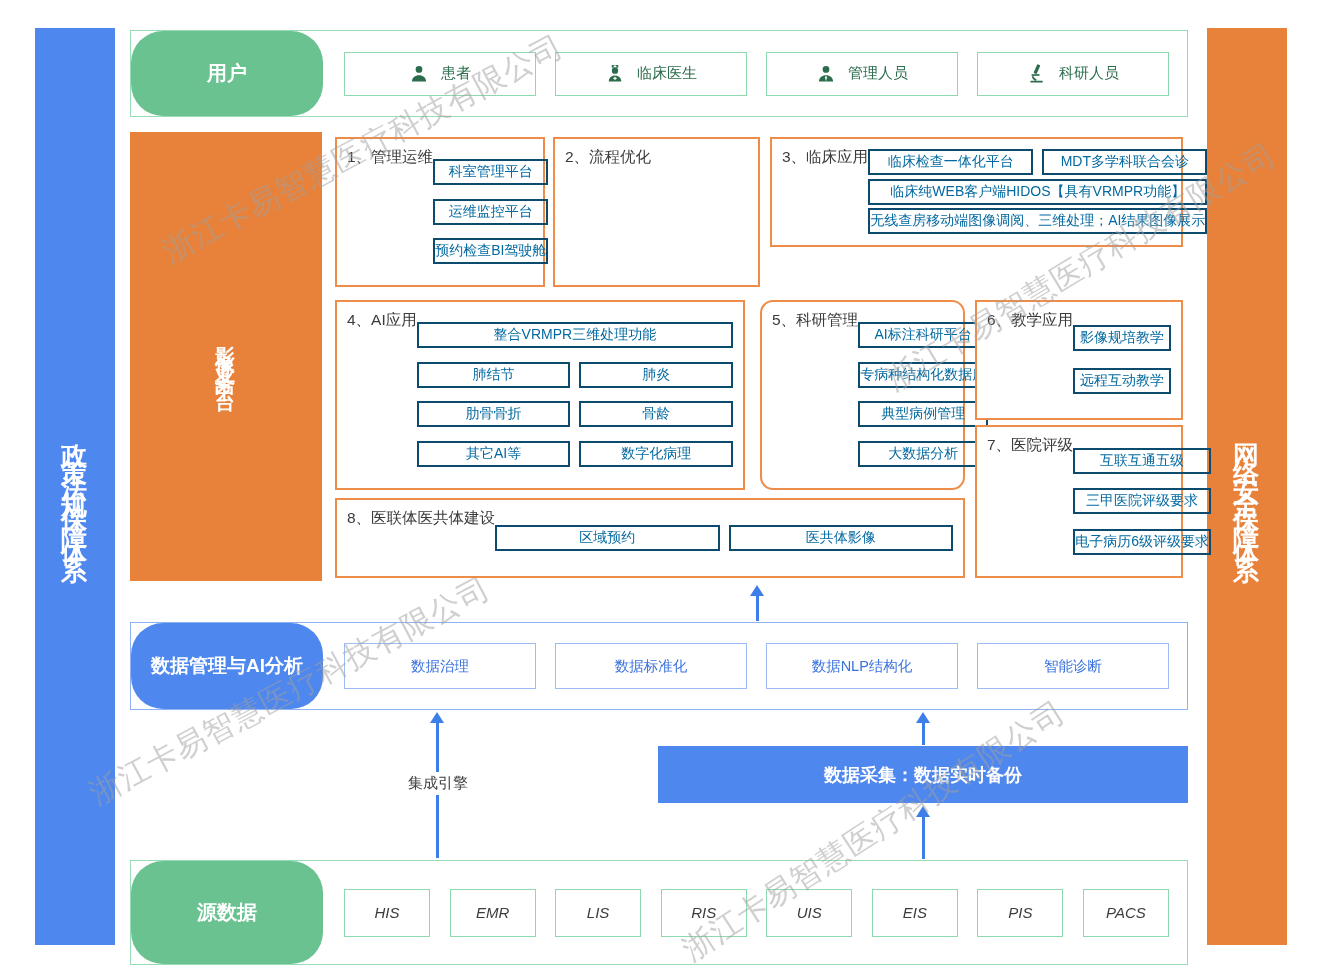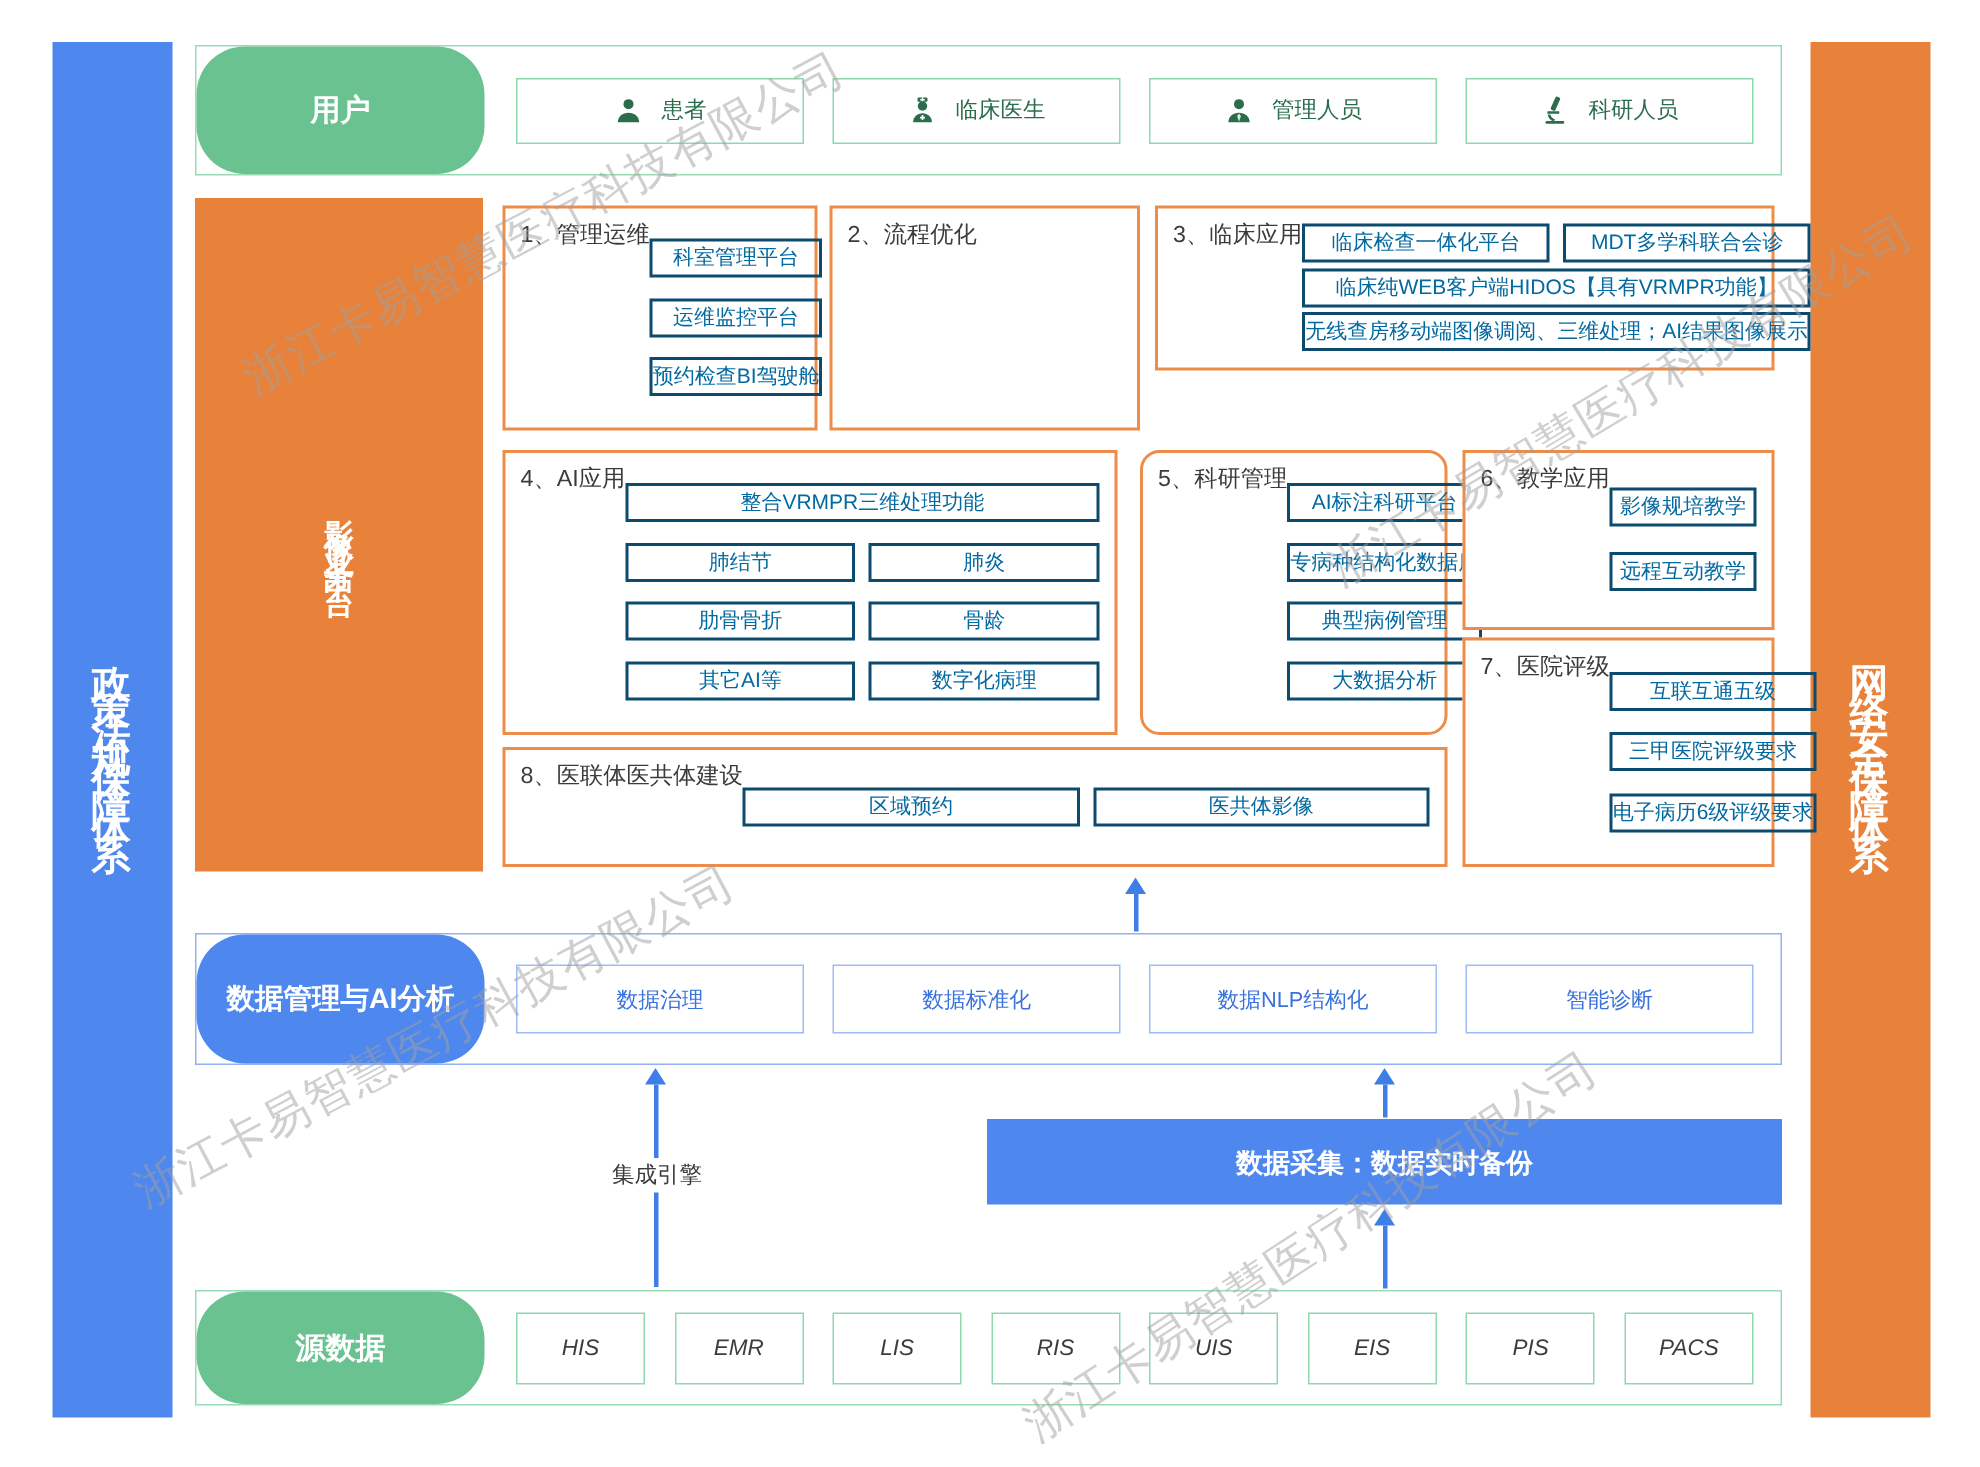--- a/index.html
+++ b/index.html
@@ -16,21 +16,21 @@
   
   .row{position:absolute;left:130px;width:1058px;display:flex;box-sizing:border-box;}
   .row-label{width:192px;flex:none;display:flex;align-items:center;justify-content:center;
              color:#fff;font-weight:bold;font-size:20px;border-radius:32px;}
   .row-label.green{background:#69c290;}
   .row-label.blue{background:#4e87ee;font-size:19px;}
   .row-items{flex:1;display:flex;align-items:center;justify-content:space-between;
              padding:0 18px 0 21px;box-sizing:border-box;}
 
   .users-row{top:30px;height:87px;border:1px solid #98dcb6;}
-  .src-row{top:860px;height:77px;border:1px solid #98dcb6;}
+  .src-row{top:860px;height:105px;border:1px solid #98dcb6;}
   .dm-row{top:622px;height:88px;border:1px solid #8fb2f4;}
 
   .user-card{width:192px;height:44px;border:1px solid #8ed8ae;display:flex;align-items:center;
              justify-content:center;gap:12px;color:#2a6c4b;font-size:15px;font-weight:500;box-sizing:border-box;}
   .user-card .icon{display:flex;align-items:center;}
   .dm-card{width:192px;height:46px;border:1px solid #9dbcf6;display:flex;align-items:center;
            justify-content:center;color:#3a72dd;font-size:14.5px;box-sizing:border-box;}
   .src-card{width:86px;height:48px;border:1px solid #8ed8ae;display:flex;align-items:center;
             justify-content:center;color:#3c3c3c;font-size:15px;box-sizing:border-box;font-style:italic;}
 

